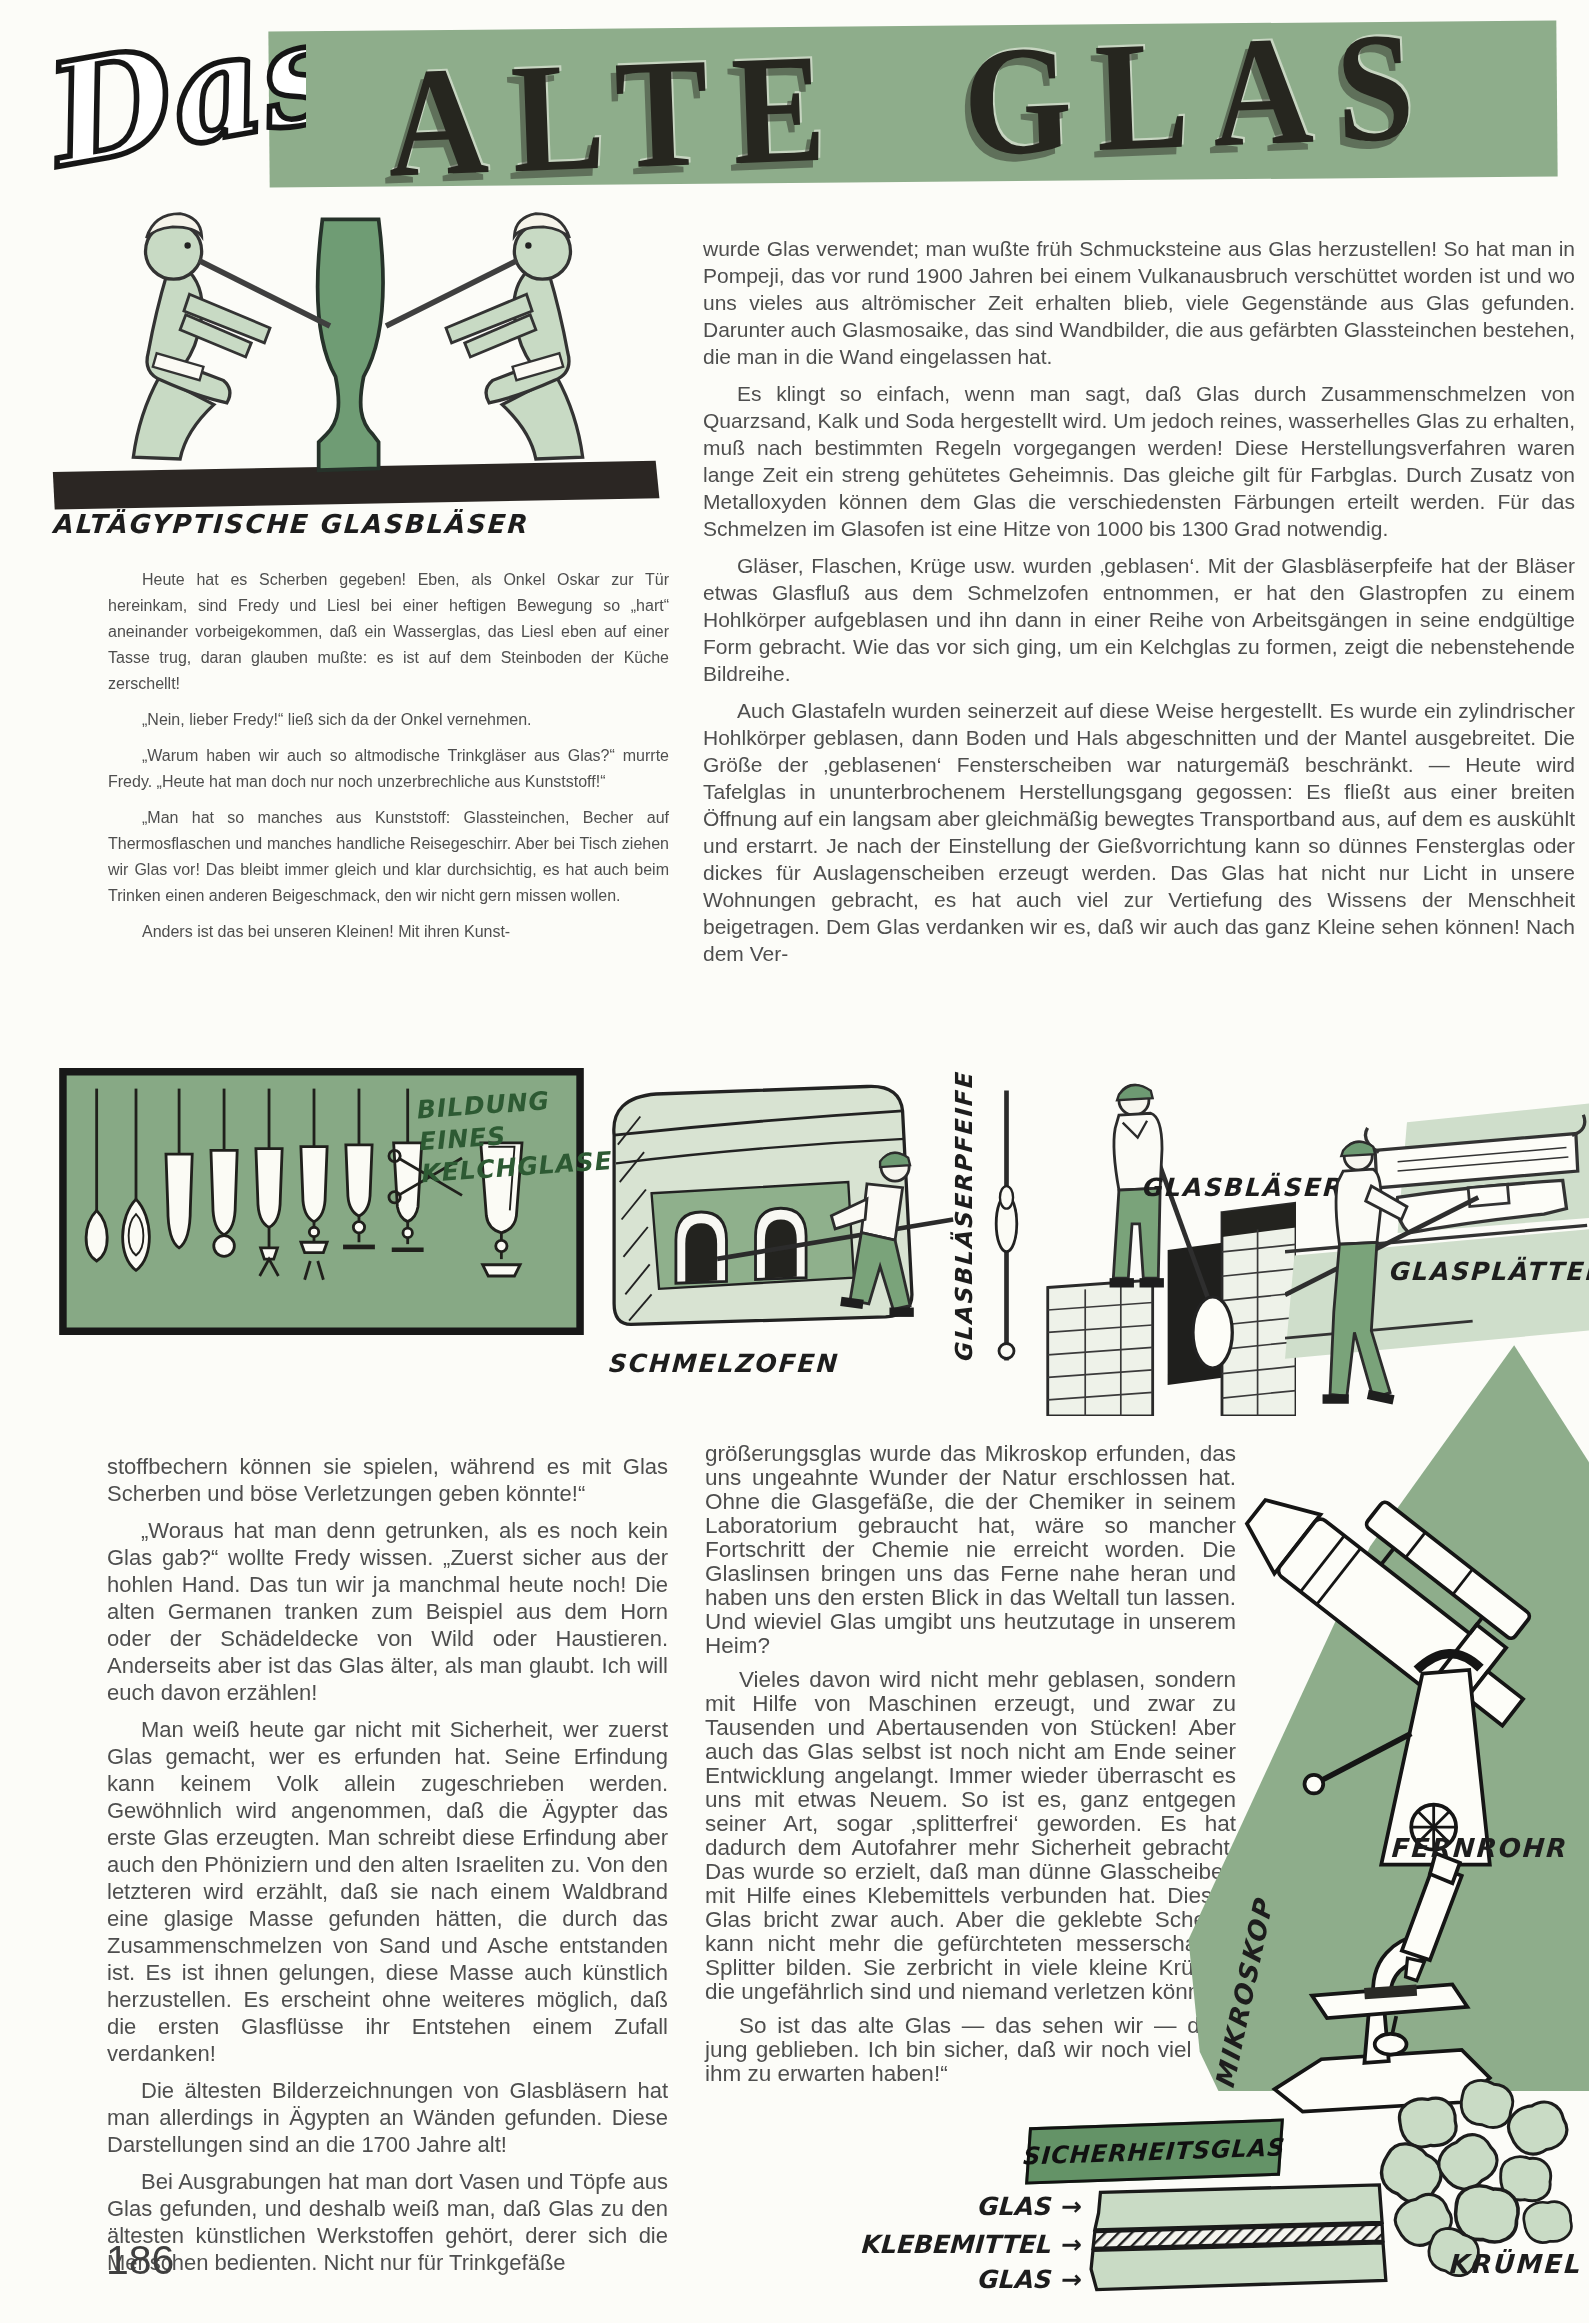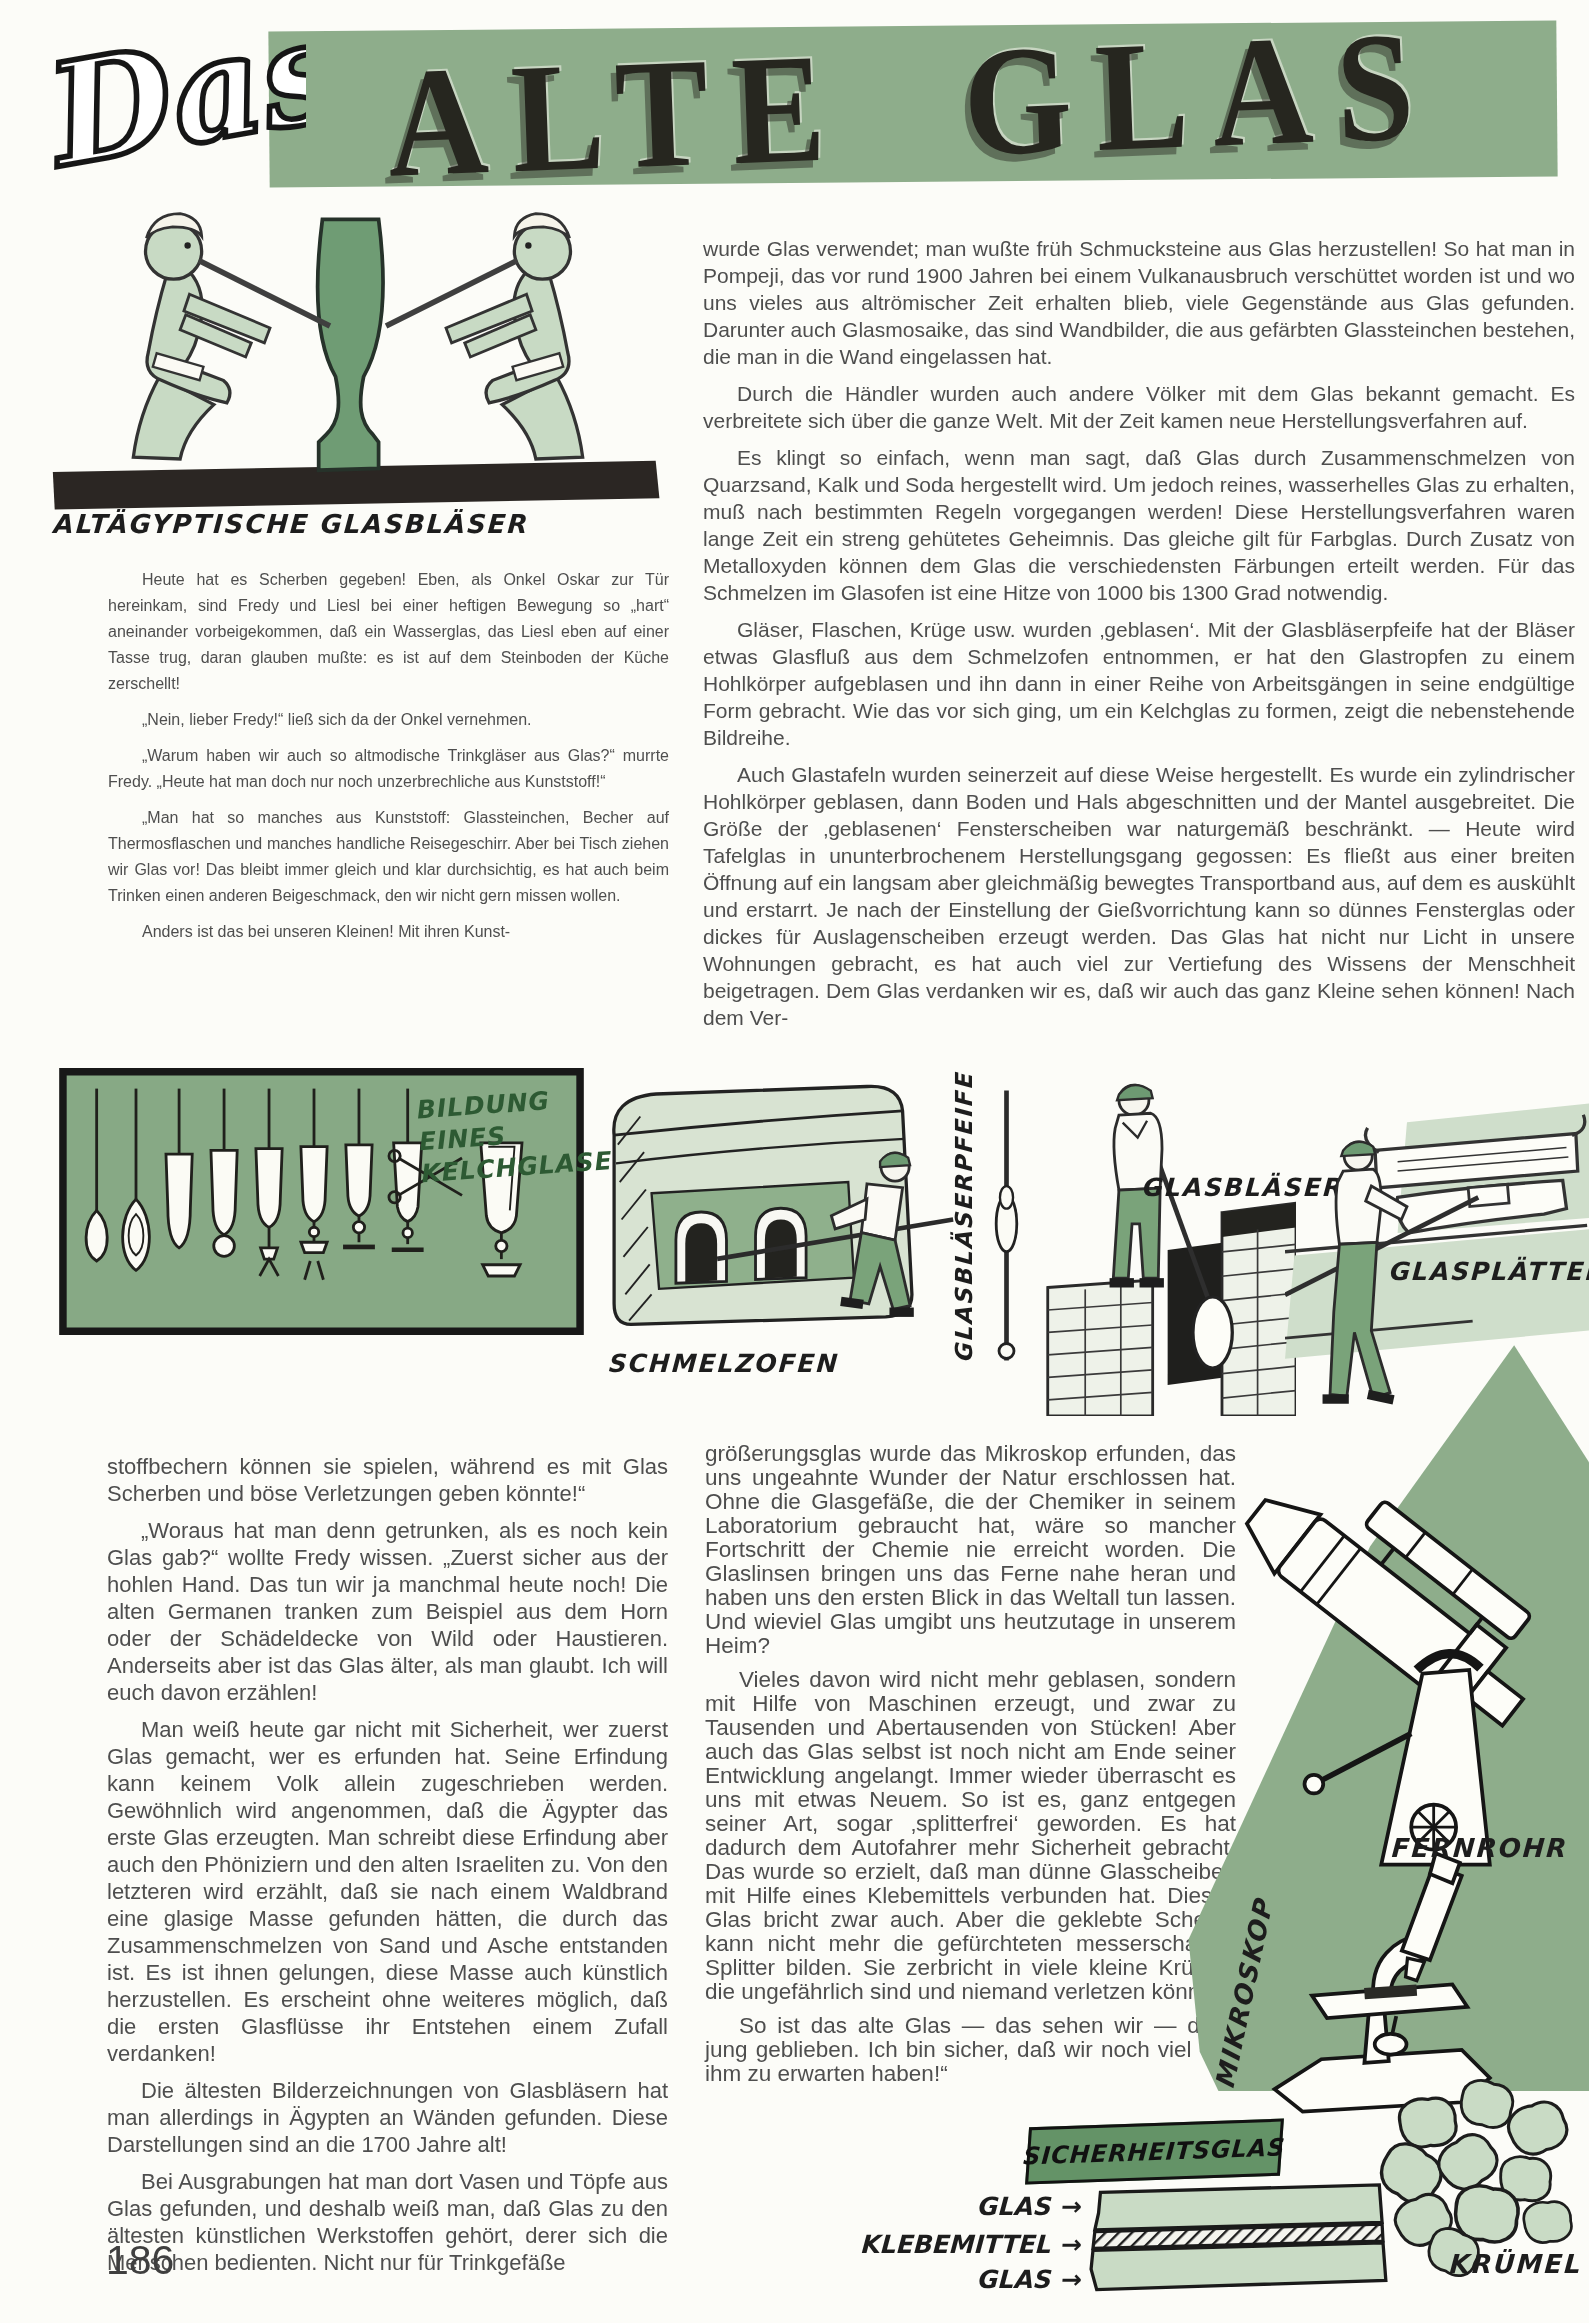--- a/index.html
+++ b/index.html
@@ -94,21 +94,20 @@
 
   <div class="col col-tl">
       <p>Heute hat es Scherben gegeben! Eben, als Onkel Oskar zur Tür hereinkam, sind Fredy und Liesl bei einer heftigen Bewegung so „hart“ aneinander vorbeigekommen, daß ein Wasserglas, das Liesl eben auf einer Tasse trug, daran glauben mußte: es ist auf dem Steinboden der Küche zerschellt!</p>
       <p>„Nein, lieber Fredy!“ ließ sich da der Onkel vernehmen.</p>
       <p>„Warum haben wir auch so altmodische Trinkgläser aus Glas?“ murrte Fredy. „Heute hat man doch nur noch unzerbrechliche aus Kunststoff!“</p>
       <p>„Man hat so manches aus Kunststoff: Glassteinchen, Becher auf Thermosflaschen und manches handliche Reisegeschirr. Aber bei Tisch ziehen wir Glas vor! Das bleibt immer gleich und klar durchsichtig, es hat auch beim Trinken einen anderen Beigeschmack, den wir nicht gern missen wollen.</p>
       <p>Anders ist das bei unseren Kleinen! Mit ihren Kunst-</p>
     </div>
   <div class="col col-tr cont">
       <p>wurde Glas verwendet; man wußte früh Schmucksteine aus Glas herzustellen! So hat man in Pompeji, das vor rund 1900 Jahren bei einem Vulkanausbruch verschüttet worden ist und wo uns vieles aus altrömischer Zeit erhalten blieb, viele Gegenstände aus Glas gefunden. Darunter auch Glasmosaike, das sind Wandbilder, die aus gefärbten Glassteinchen bestehen, die man in die Wand eingelassen hat.</p>
-      <p>Durch die Händler wurden auch andere Völker mit dem Glas bekannt gemacht. Es verbreitete sich über die ganze Welt. Mit der Zeit kamen neue Herstellungsverfahren auf.</p>
       <p>Es klingt so einfach, wenn man sagt, daß Glas durch Zusammenschmelzen von Quarzsand, Kalk und Soda hergestellt wird. Um jedoch reines, wasserhelles Glas zu erhalten, muß nach bestimmten Regeln vorgegangen werden! Diese Herstellungsverfahren waren lange Zeit ein streng gehütetes Geheimnis. Das gleiche gilt für Farbglas. Durch Zusatz von Metalloxyden können dem Glas die verschiedensten Färbungen erteilt werden. Für das Schmelzen im Glasofen ist eine Hitze von 1000 bis 1300 Grad notwendig.</p>
       <p>Gläser, Flaschen, Krüge usw. wurden ‚geblasen‘. Mit der Glasbläserpfeife hat der Bläser etwas Glasfluß aus dem Schmelzofen entnommen, er hat den Glastropfen zu einem Hohlkörper aufgeblasen und ihn dann in einer Reihe von Arbeitsgängen in seine endgültige Form gebracht. Wie das vor sich ging, um ein Kelchglas zu formen, zeigt die nebenstehende Bildreihe.</p>
       <p>Auch Glastafeln wurden seinerzeit auf diese Weise hergestellt. Es wurde ein zylindrischer Hohlkörper geblasen, dann Boden und Hals abgeschnitten und der Mantel ausgebreitet. Die Größe der ‚geblasenen‘ Fensterscheiben war naturgemäß beschränkt. — Heute wird Tafelglas in ununterbrochenem Herstellungsgang gegossen: Es fließt aus einer breiten Öffnung auf ein langsam aber gleichmäßig bewegtes Transportband aus, auf dem es auskühlt und erstarrt. Je nach der Einstellung der Gießvorrichtung kann so dünnes Fensterglas oder dickes für Auslagenscheiben erzeugt werden. Das Glas hat nicht nur Licht in unsere Wohnungen gebracht, es hat auch viel zur Vertiefung des Wissens der Menschheit beigetragen. Dem Glas verdanken wir es, daß wir auch das ganz Kleine sehen können! Nach dem Ver-</p>
     </div>
 
   <svg class="abs" style="left:59px;top:1068px;" width="525" height="267" viewBox="0 0 560 285">
     <rect x="4" y="4" width="552" height="277" fill="#87a985" stroke="#181818" stroke-width="8"></rect>
     <g stroke="#20201c" stroke-width="3" fill="#fbfbf5">
       <line x1="40" y1="22" x2="40" y2="152"></line>
       <path d="M40,152 C54,166 56,196 40,206 C24,196 26,166 40,152 Z"></path>

